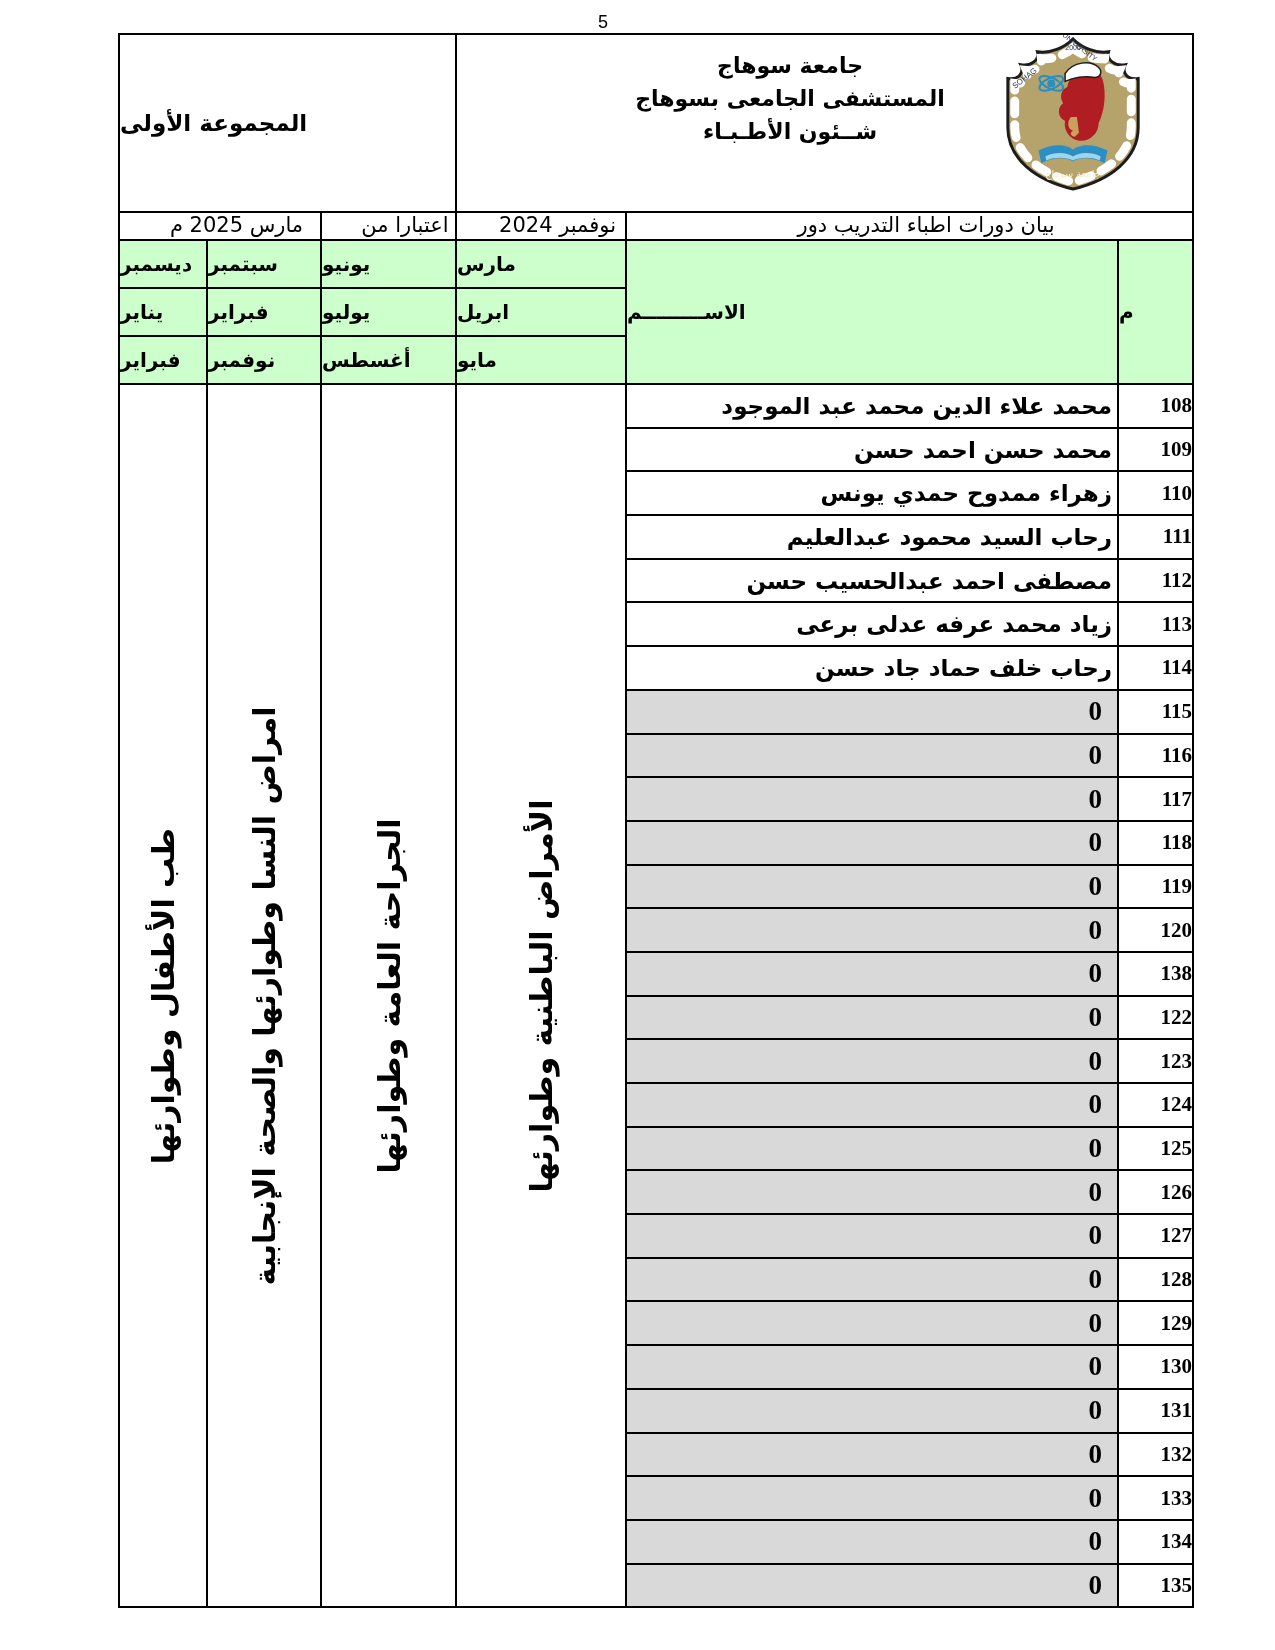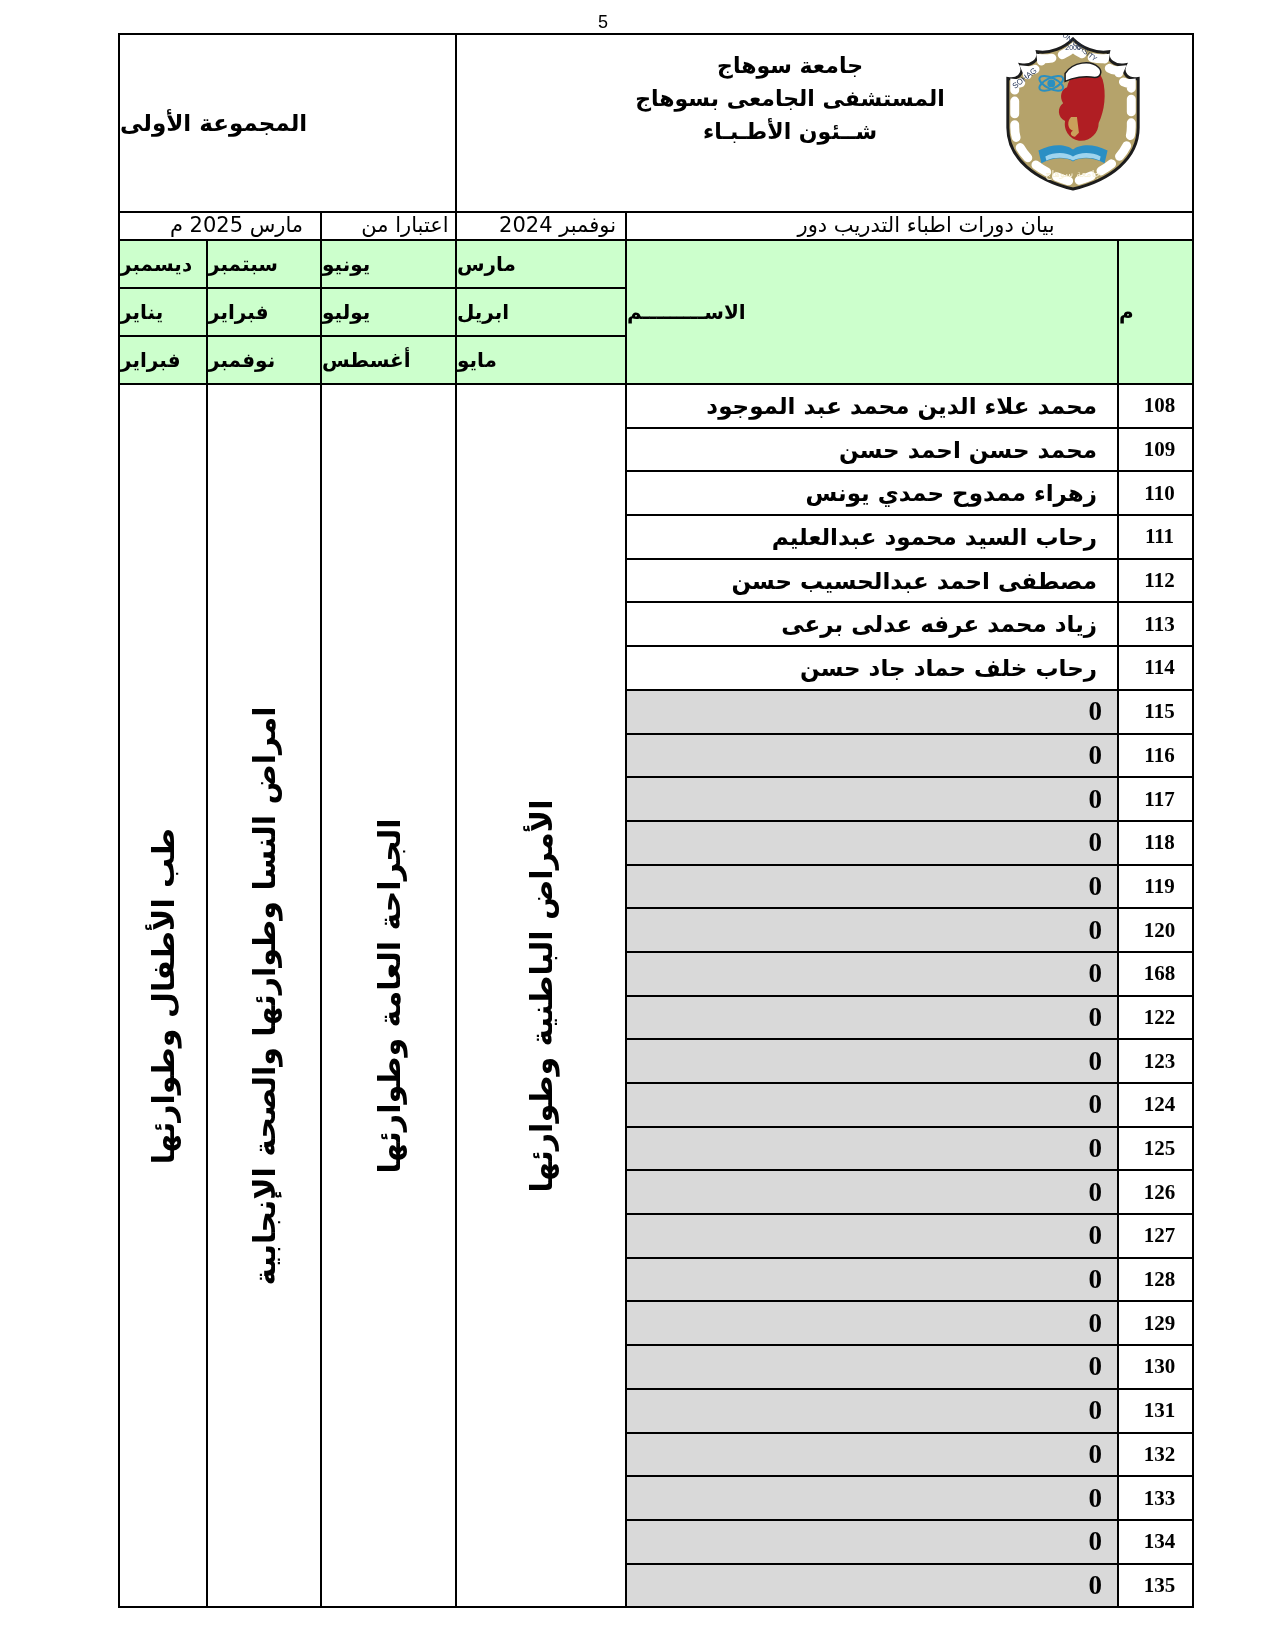--- a/index.html
+++ b/index.html
@@ -39,26 +39,26 @@
   .title-row td{text-align:center;font-size:21px;line-height:1.1;white-space:nowrap;padding-left:33px;}
   
   .green{background:#ccffcc;}
   .green-row{height:48px;}
   .green-row td{text-align:left;font-weight:bold;font-size:20px;}
   .serial-h{font-size:24px;}
   .name-h{font-size:27px;}
   
   .data-row{height:43.7px;}
   td.serial{
-    text-align:center;padding-left:8px;
+    text-align:right;padding-left:8px;
     font-family:"Liberation Serif",serif;font-weight:bold;font-size:21px;
     background:#fff;
   }
   td.name{
-    text-align:right;padding-right:20px;
+    text-align:right;padding-right:5px;
     font-weight:bold;font-size:23px;
     background:#fff;white-space:nowrap;
   }
   td.name.empty{
     background:#d9d9d9;
     font-family:"Liberation Serif",serif;
     font-size:27px;
     padding-right:15px;
   }
   td.rot-cell{position:relative;background:#fff;}
@@ -205,21 +205,21 @@
         </tr>
         <tr class="data-row">
           <td class="serial">119</td>
           <td class="name empty">0</td>
         </tr>
         <tr class="data-row">
           <td class="serial">120</td>
           <td class="name empty">0</td>
         </tr>
         <tr class="data-row">
-          <td class="serial">168</td>
+          <td class="serial">138</td>
           <td class="name empty">0</td>
         </tr>
         <tr class="data-row">
           <td class="serial">122</td>
           <td class="name empty">0</td>
         </tr>
         <tr class="data-row">
           <td class="serial">123</td>
           <td class="name empty">0</td>
         </tr>

